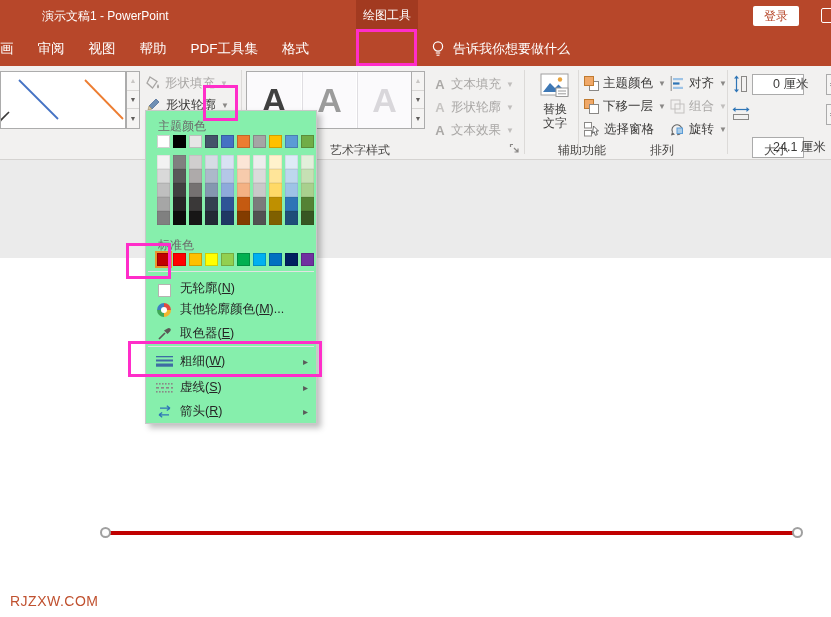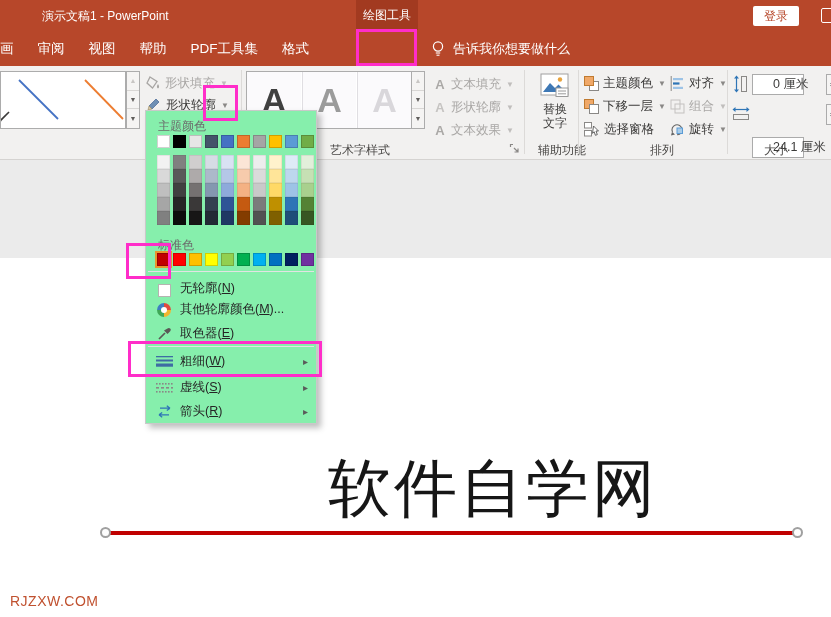--- a/index.html
+++ b/index.html
@@ -184,21 +184,21 @@
       <path d="M3 19 L10 10 L15 15 L18.5 11.5 L26 19 Z" fill="#3E78B5"></path>
       <rect x="16" y="15" width="12" height="8.5" fill="#FDFDFD" stroke="#9A9A9A"></rect>
       <line x1="18" y1="18" x2="26" y2="18" stroke="#9A9A9A"></line>
       <line x1="18" y1="20.8" x2="26" y2="20.8" stroke="#9A9A9A"></line>
     </svg>
     <div style="font-size:12px;color:#3B3A39;line-height:14px;">
       <div>替换</div>
       <div>文字</div>
     </div>
   </div>
-  <span class="grplabel" style="left:538px;top:142px;">辅助功能</span>
+  <span class="grplabel" style="left:558px;top:142px;">辅助功能</span>
   <div class="vdiv" style="left:578px;"></div>
 
   <div class="btnrow" style="left:584px;top:75px;">
     <svg width="15" height="15">
       <rect x="5.5" y="5.5" width="9" height="9" fill="#fff" stroke="#8A8886"></rect>
       <rect x="0.5" y="0.5" width="9" height="9" fill="#F0A868" stroke="#C07A30"></rect>
     </svg>
     <span>主题颜色</span>
     <span class="caret">▼</span>
   </div>
@@ -266,21 +266,20 @@
     <path d="M17.5 3.5 L14.5 1 V6 Z" fill="#2E75B6"></path>
   </svg>
   <div class="sizebox" style="left:752px;top:104px;margin-top:33px;">24.1 厘米</div>
   <div class="spin" style="left:826px;top:104px;">
       <i class="up"></i>
       <i class="dn"></i>
     </div>
   <span class="grplabel" style="left:764px;top:142px;">大小</span>
 
   <div class="band"></div>
-  <div class="headline">软件自学网</div>
   <div class="redline"></div>
   <div class="handle" style="left:100px;"></div>
   <div class="handle" style="left:792px;"></div>
   <div class="watermark">RJZXW.COM</div>
 
   <div class="menu">
     <div class="menu-h" style="top:7px;">主题颜色</div>
     <div id="theme-row" class="srow" style="top:24px;">
         <div class="sw" style="background: rgb(255, 255, 255);"></div>
         <div class="sw" style="background: rgb(0, 0, 0);"></div>

